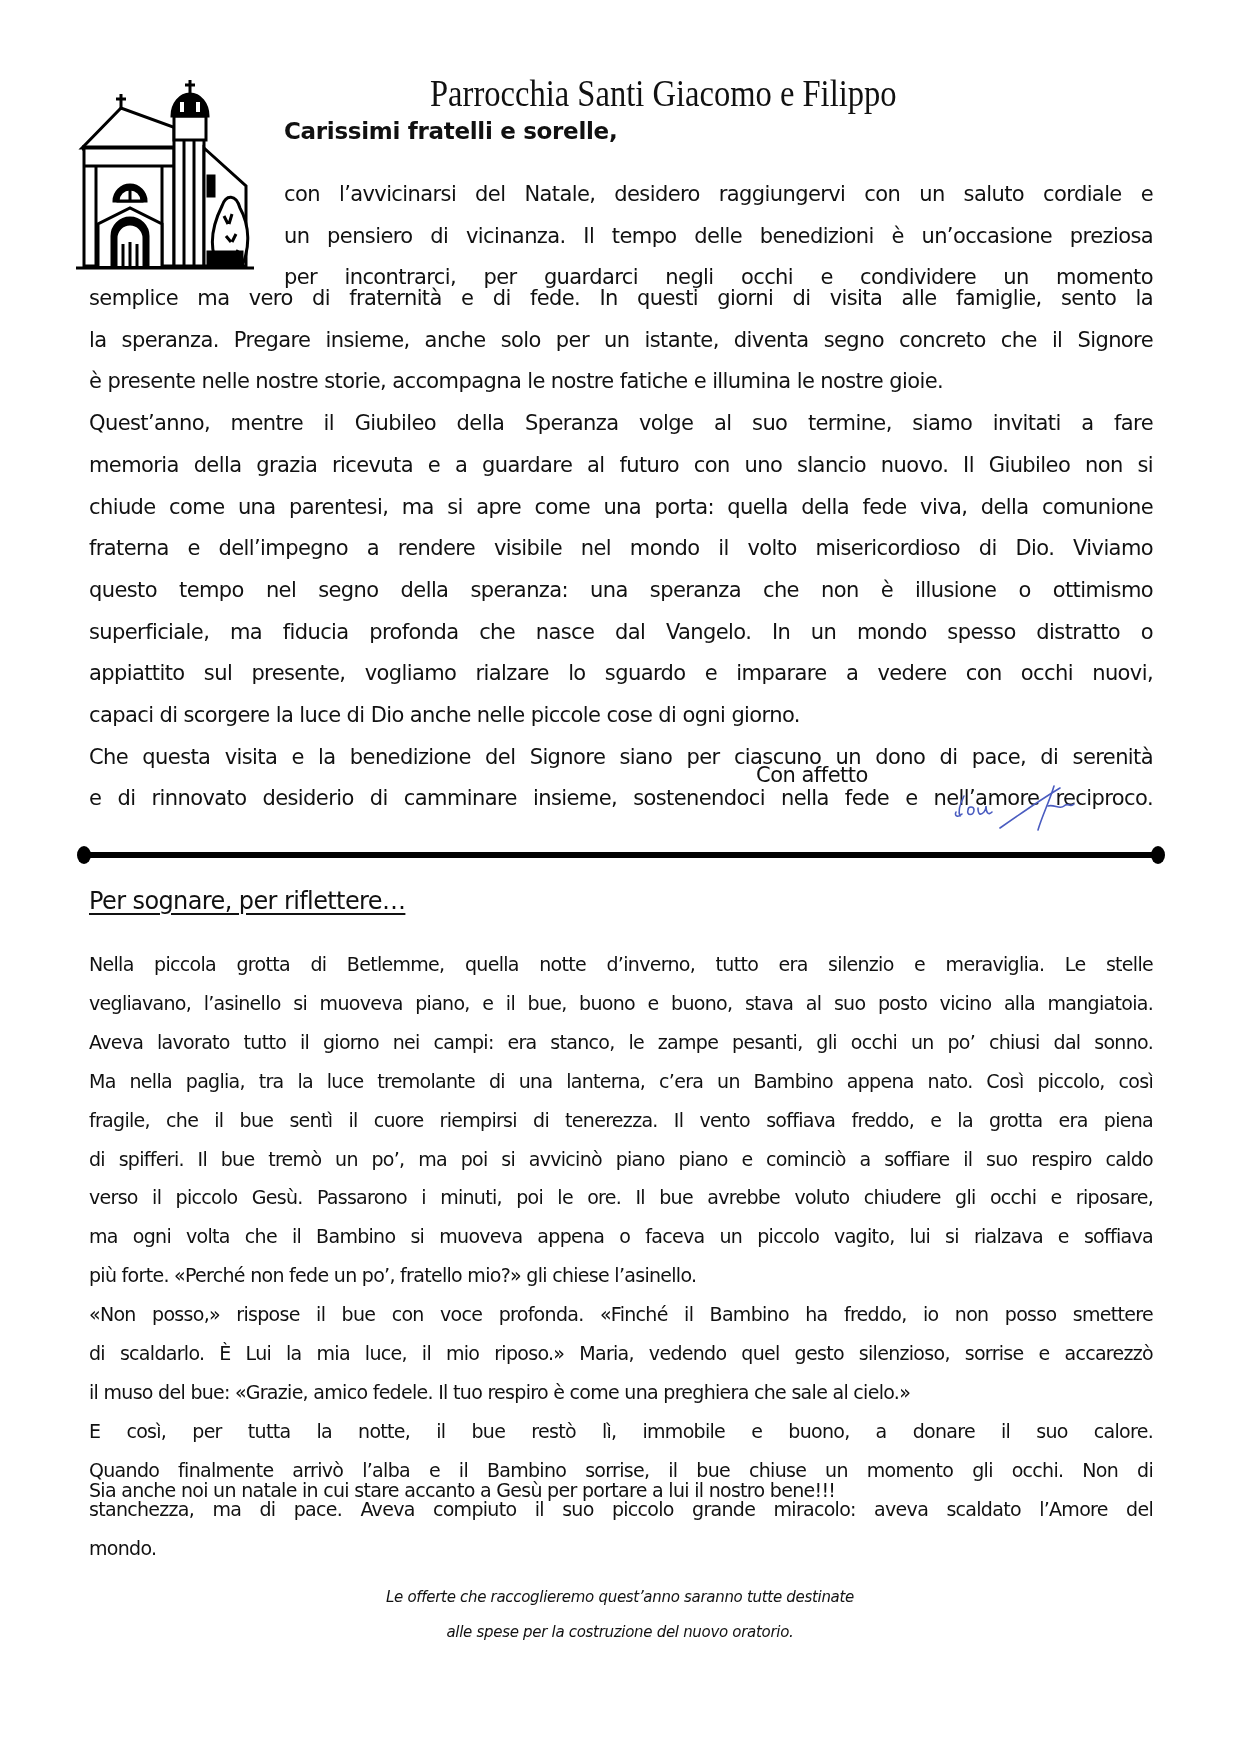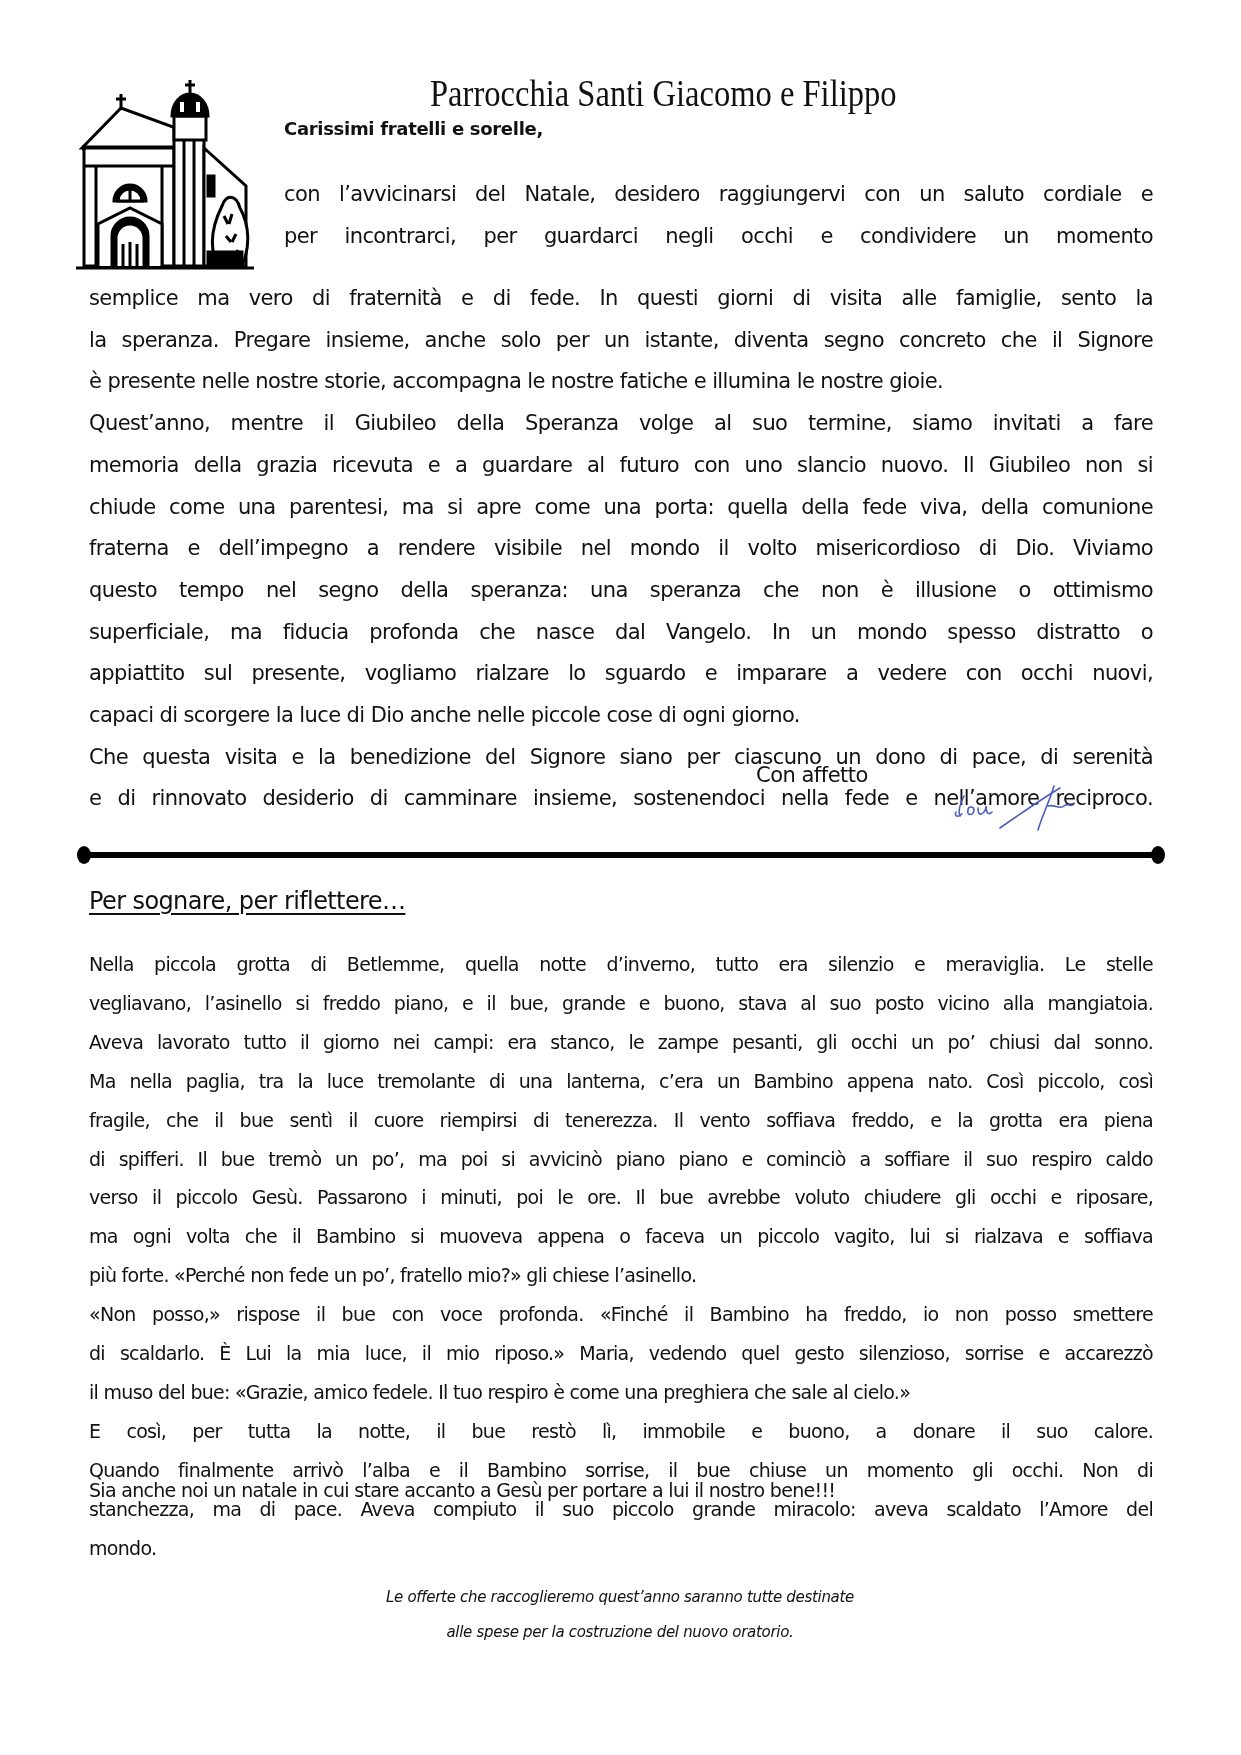--- a/index.html
+++ b/index.html
@@ -8,21 +8,21 @@
 
     .logo { position: absolute; left: 76px; top: 76px; width: 178px; height: 196px; }
 
     .title {
       position: absolute; left: 430px; top: 72px; width: 620px;
       font-family: "Liberation Serif", serif; font-size: 37px; line-height: 44px;
       transform: scaleX(0.88); transform-origin: left top; white-space: nowrap;
     }
     .salutation {
       position: absolute; left: 284px; top: 118px;
-      font-family: "DejaVu Sans", sans-serif; font-weight: bold; font-size: 18px;
+      font-family: "DejaVu Sans", sans-serif; font-weight: bold; font-size: 23px;
       letter-spacing: -0.3px;
     }
 
     .body-text {
       font-family: "DejaVu Sans", sans-serif; font-size: 21px; line-height: 34.7px;
       letter-spacing: -0.6px;
     }
     .lines .ln { display: block; white-space: nowrap; text-align: justify; text-align-last: justify; margin-top: 7px; }
     .lines .ln.last { text-align-last: left; }
 
@@ -103,20 +103,21 @@
       <rect x="132" y="176" width="34" height="14" fill="#000"></rect>
       <line x1="0" y1="192" x2="178" y2="192" stroke-width="3"></line>
     </g>
   </svg>
 
   <div class="title">Parrocchia Santi Giacomo e Filippo</div>
   <div class="salutation">Carissimi fratelli e sorelle,</div>
 
   <div class="letter-top body-text lines">
     <span class="ln">con l’avvicinarsi del Natale, desidero raggiungervi con un saluto cordiale e</span>
+    <span class="ln">un pensiero di vicinanza. Il tempo delle benedizioni è un’occasione preziosa</span>
     <span class="ln">per incontrarci, per guardarci negli occhi e condividere un momento</span>
   </div>
 
   <div class="letter-main body-text lines">
     <span class="ln">semplice ma vero di fraternità e di fede. In questi giorni di visita alle famiglie, sento la</span>
     <span class="ln">la speranza. Pregare insieme, anche solo per un istante, diventa segno concreto che il Signore</span>
     <span class="ln last">è presente nelle nostre storie, accompagna le nostre fatiche e illumina le nostre gioie.</span>
     <span class="ln">Quest’anno, mentre il Giubileo della Speranza volge al suo termine, siamo invitati a fare</span>
     <span class="ln">memoria della grazia ricevuta e a guardare al futuro con uno slancio nuovo. Il Giubileo non si</span>
     <span class="ln">chiude come una parentesi, ma si apre come una porta: quella della fede viva, della comunione</span>
@@ -145,21 +146,21 @@
   <svg class="divider" viewBox="0 0 1090 22" preserveAspectRatio="none">
     <line x1="8" y1="11" x2="1082" y2="11" stroke="#000" stroke-width="6"></line>
     <ellipse cx="8" cy="11" rx="7" ry="9" fill="#000"></ellipse>
     <ellipse cx="1082" cy="11" rx="7" ry="9" fill="#000"></ellipse>
   </svg>
 
   <div class="section-title">Per sognare, per riflettere…</div>
 
   <div class="story story-text lines">
     <span class="ln">Nella piccola grotta di Betlemme, quella notte d’inverno, tutto era silenzio e meraviglia. Le stelle</span>
-    <span class="ln">vegliavano, l’asinello si freddo piano, e il bue, grande e buono, stava al suo posto vicino alla mangiatoia.</span>
+    <span class="ln">vegliavano, l’asinello si muoveva piano, e il bue, buono e buono, stava al suo posto vicino alla mangiatoia.</span>
     <span class="ln">Aveva lavorato tutto il giorno nei campi: era stanco, le zampe pesanti, gli occhi un po’ chiusi dal sonno.</span>
     <span class="ln">Ma nella paglia, tra la luce tremolante di una lanterna, c’era un Bambino appena nato. Così piccolo, così</span>
     <span class="ln">fragile, che il bue sentì il cuore riempirsi di tenerezza. Il vento soffiava freddo, e la grotta era piena</span>
     <span class="ln">di spifferi. Il bue tremò un po’, ma poi si avvicinò piano piano e cominciò a soffiare il suo respiro caldo</span>
     <span class="ln">verso il piccolo Gesù. Passarono i minuti, poi le ore. Il bue avrebbe voluto chiudere gli occhi e riposare,</span>
     <span class="ln">ma ogni volta che il Bambino si muoveva appena o faceva un piccolo vagito, lui si rialzava e soffiava</span>
     <span class="ln last">più forte. «Perché non fede un po’, fratello mio?» gli chiese l’asinello.</span>
     <span class="ln">«Non posso,» rispose il bue con voce profonda. «Finché il Bambino ha freddo, io non posso smettere</span>
     <span class="ln">di scaldarlo. È Lui la mia luce, il mio riposo.» Maria, vedendo quel gesto silenzioso, sorrise e accarezzò</span>
     <span class="ln last">il muso del bue: «Grazie, amico fedele. Il tuo respiro è come una preghiera che sale al cielo.»</span>

